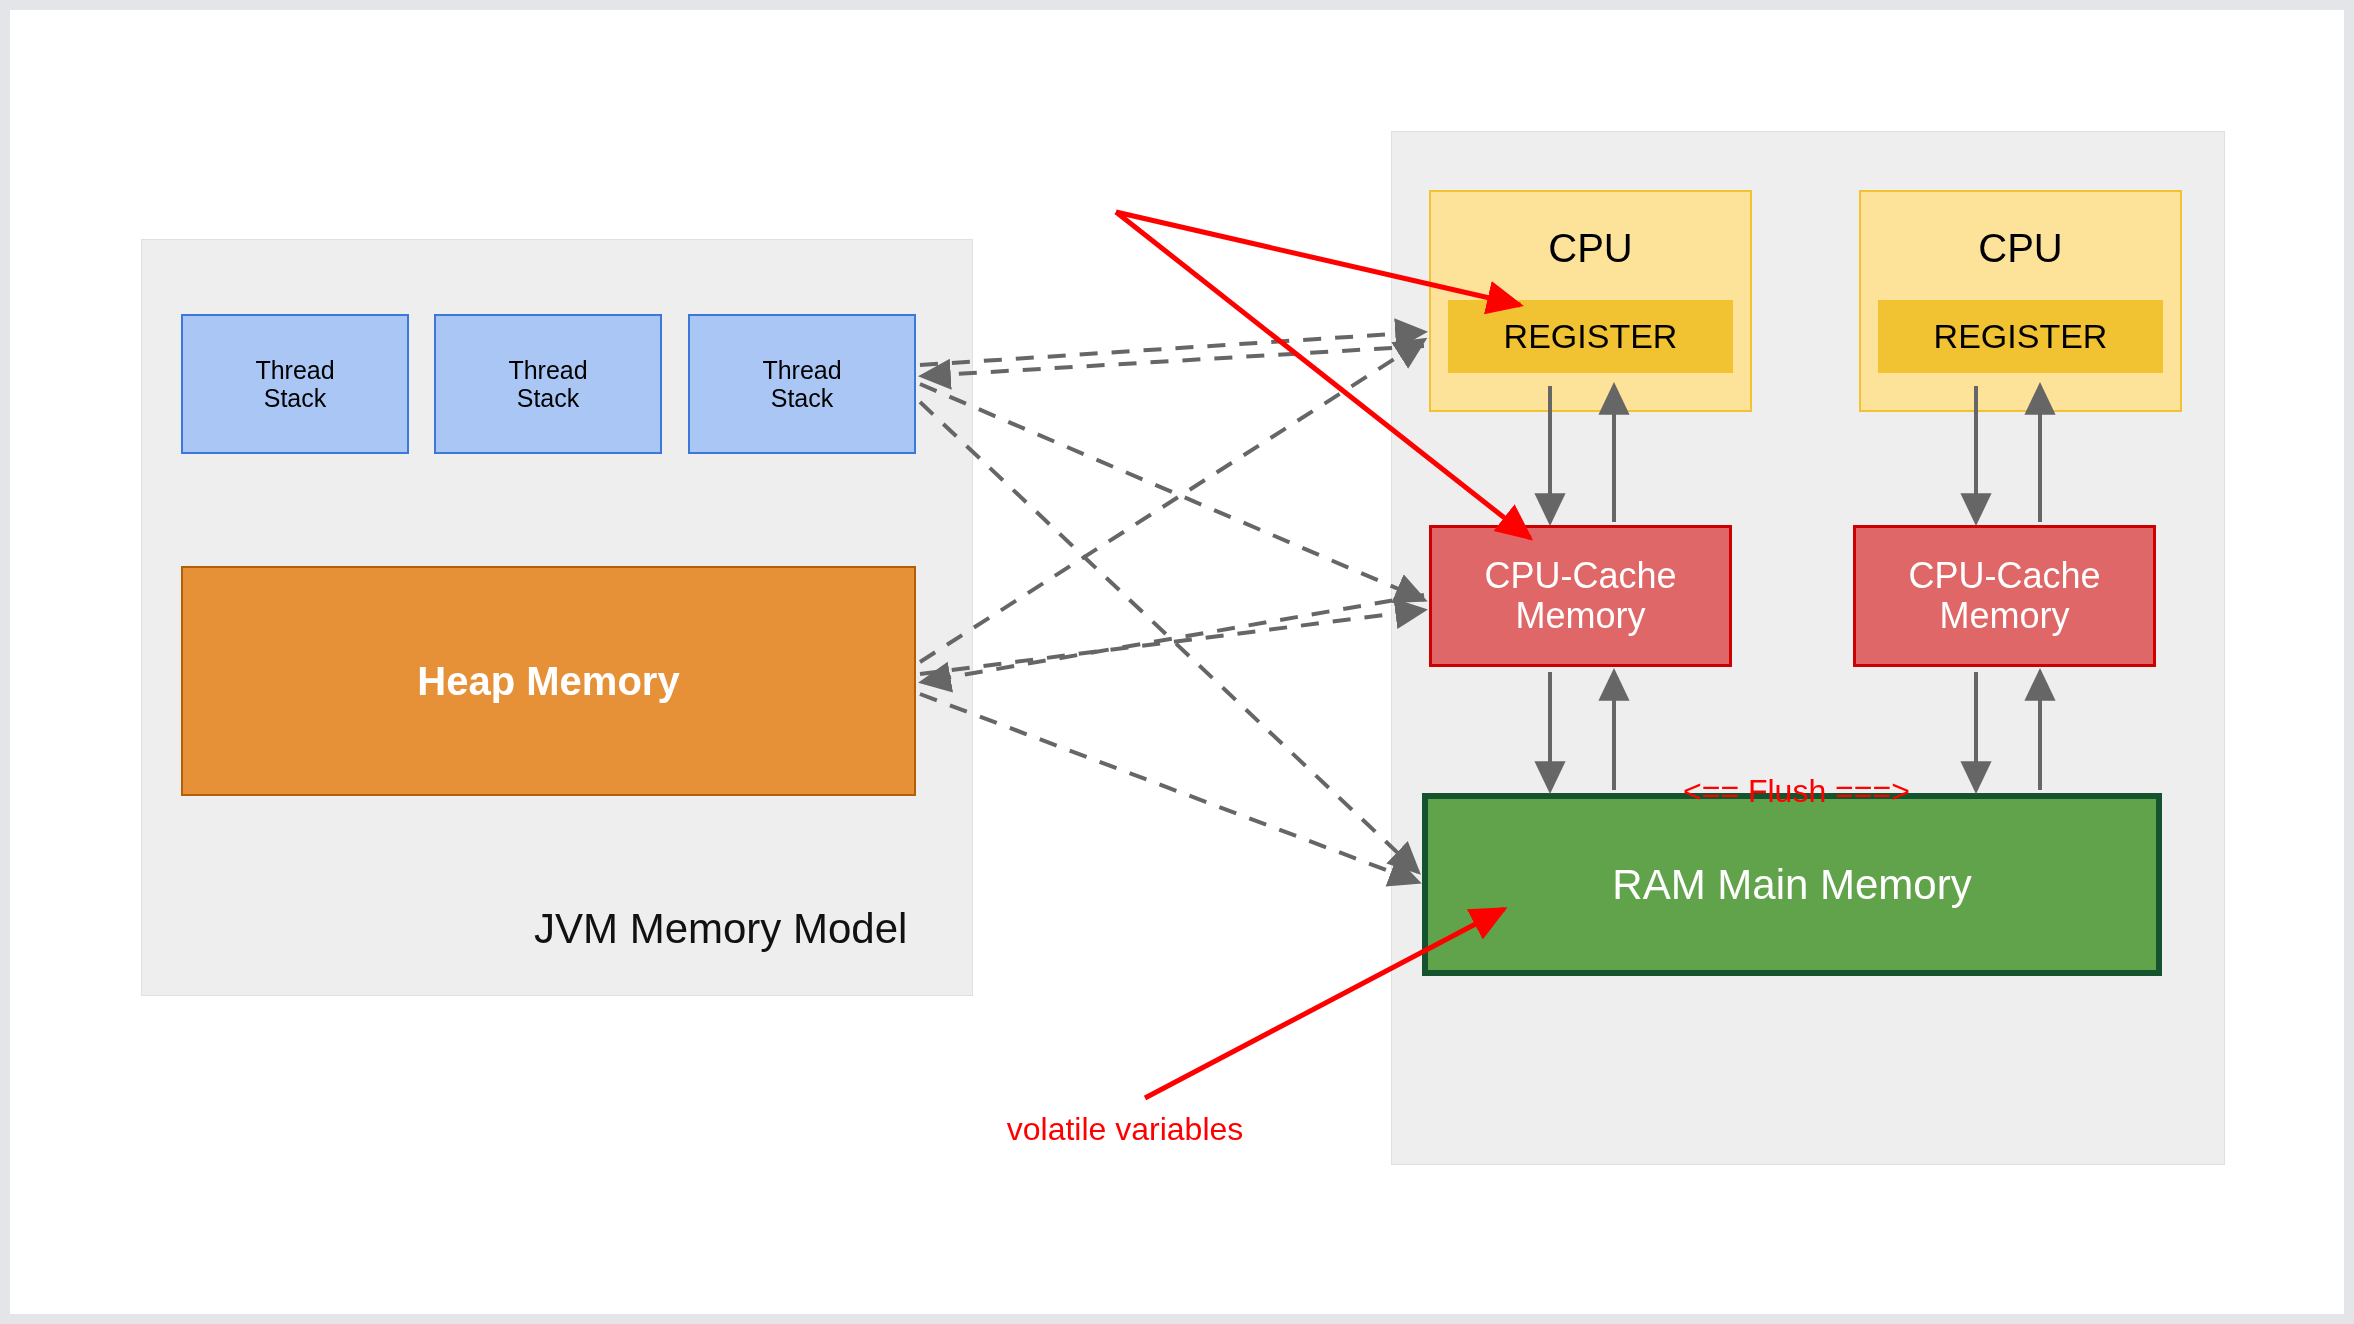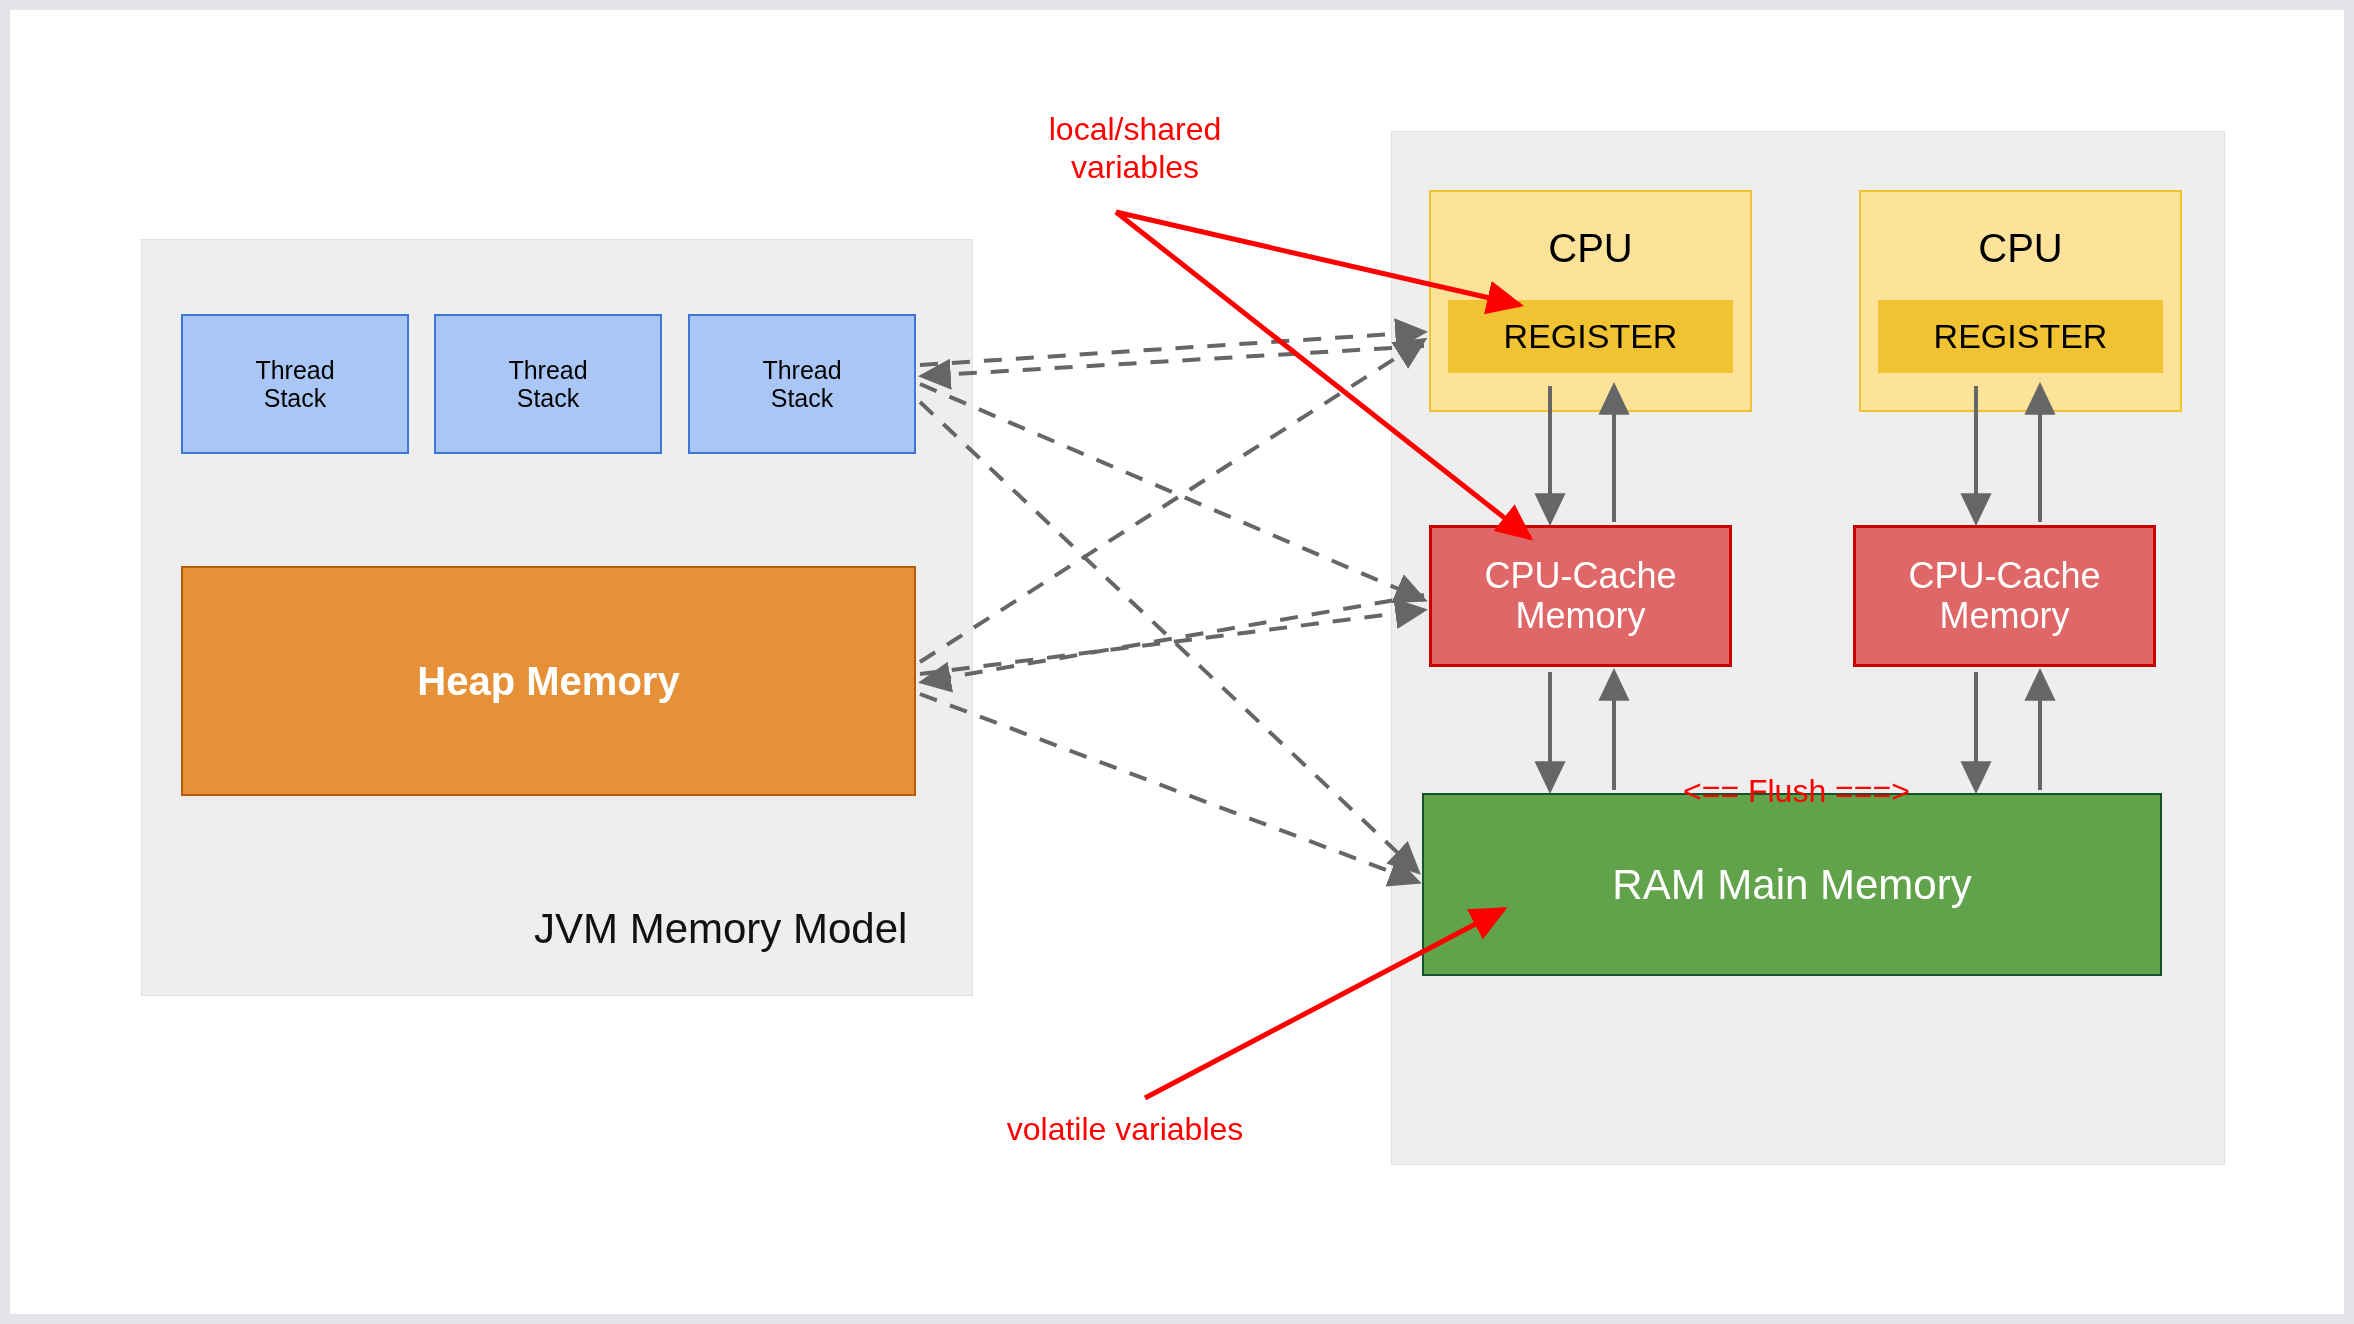--- a/index.html
+++ b/index.html
@@ -83,21 +83,21 @@
     font-size: 34px;
   }
   .cache {
     background: #e06767;
     border: 3px solid #cc0000;
     color: #ffffff;
     font-size: 36px;
   }
   .ram {
     background: #61a34a;
-    border: 2px solid #14532d;
+    border: 6px solid #14532d;
     color: #ffffff;
     font-size: 42px;
   }
 
   .annot {
     position: absolute;
     color: #ff0000;
     font-size: 32px;
     line-height: 1.2;
     text-align: center;
@@ -214,21 +214,19 @@
 
       <g stroke="#ff0000" stroke-width="5" fill="none">
         <line x1="1106" y1="202" x2="1510" y2="295" marker-end="url(#red-arrow)"></line>
         <line x1="1106" y1="202" x2="1520" y2="528" marker-end="url(#red-arrow)"></line>
         <line x1="1135" y1="1088" x2="1494" y2="899" marker-end="url(#red-arrow)"></line>
       </g>
     </svg>
   </div>
 
   <div class="layer" id="label-layer">
-    <div class="annot" style="left:1005px; top:100px; width:240px;">local/shared
-variables</div>
 
     <div class="annot" style="left:985px; top:1100px; width:260px;">volatile variables</div>
 
     <div class="flush-label" style="left:1673px; top:715px;">&lt;== Flush ===&gt;</div>
   </div>
 
 </div>
 
 </body></html>

